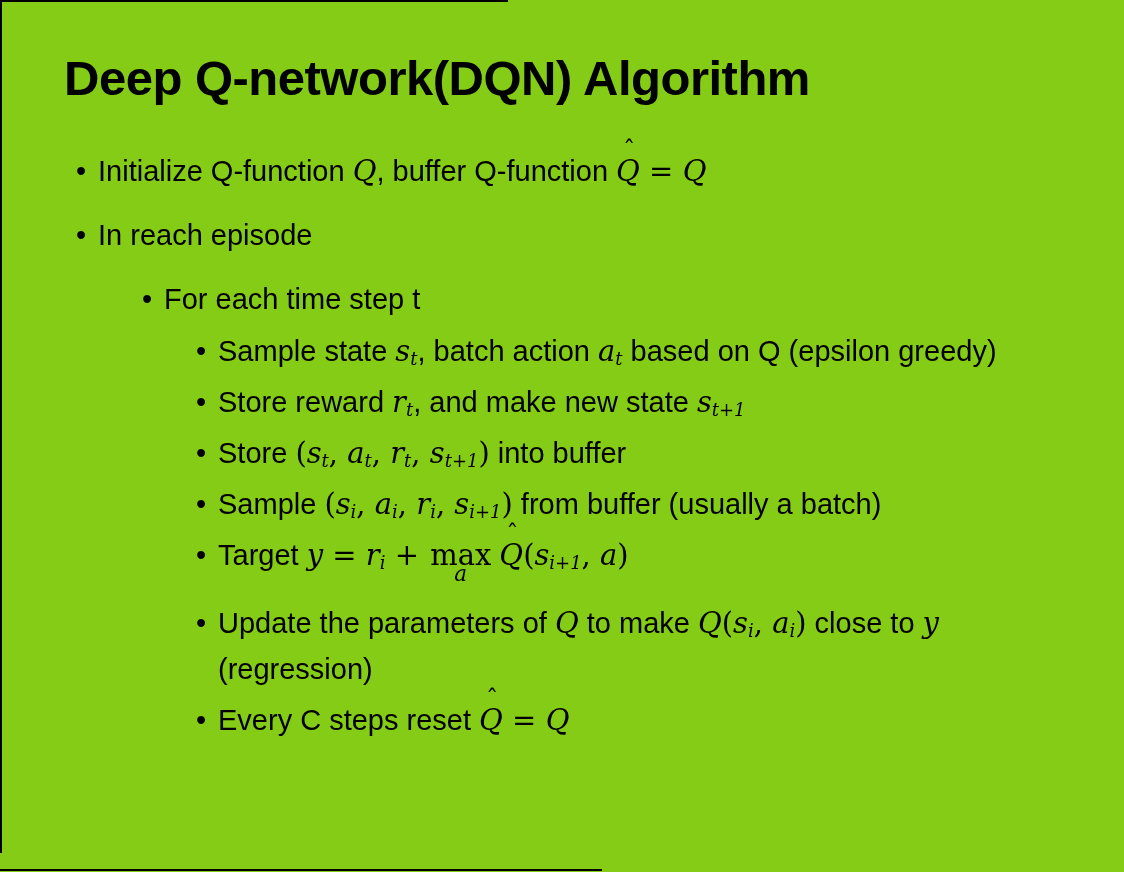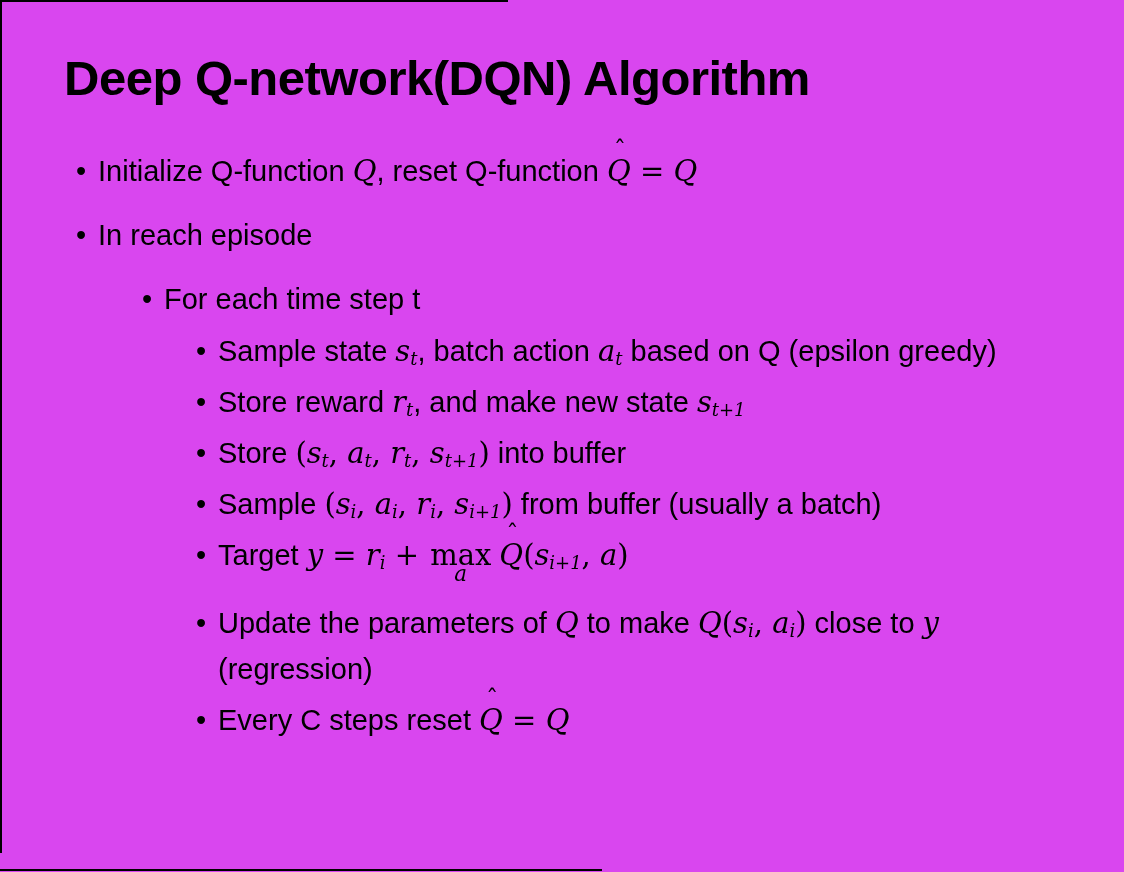--- a/index.html
+++ b/index.html
@@ -1,20 +1,20 @@
 <!DOCTYPE html>
 <html><head>
 <meta charset="utf-8">
 <style>
   html, body { margin: 0; padding: 0; background: #ffffff; }
   .slide {
     position: relative;
     width: 1124px;
     height: 872px;
-    background: #d946ef;
+    background: #84cc16;
     overflow: hidden;
     font-family: "Liberation Sans", sans-serif;
     color: #000000;
   }
   
   .b-left   { position: absolute; left: 0; top: 0; width: 2px; height: 853px; background: #000; }
   .b-top    { position: absolute; left: 0; top: 0; width: 508px; height: 2px; background: #000; }
   .b-bottom { position: absolute; left: 0; top: 869px; width: 602px; height: 2px; background: #000; }
 
   .title {
@@ -84,21 +84,21 @@
 <div class="slide">
   <div class="b-left"></div>
   <div class="b-top"></div>
   <div class="b-bottom"></div>
 
   <div class="title">Deep Q-network(DQN) Algorithm</div>
 
   <div class="content">
       <div class="bullet l1">
         <span class="dot">•</span>
-        <span class="txt"><span class="p">Initialize Q-function </span><span class="v">Q</span><span class="p">, reset Q-function </span><span class="hatw"><span class="base">Q</span><span class="hatm">ˆ</span></span><span class="mr"> = </span><span class="v">Q</span></span>
+        <span class="txt"><span class="p">Initialize Q-function </span><span class="v">Q</span><span class="p">, buffer Q-function </span><span class="hatw"><span class="base">Q</span><span class="hatm">ˆ</span></span><span class="mr"> = </span><span class="v">Q</span></span>
       </div>
       <div class="bullet l1">
         <span class="dot">•</span>
         <span class="txt"><span class="p">In reach episode</span></span>
       </div>
       <div class="bullet l2">
         <span class="dot">•</span>
         <span class="txt"><span class="p">For each time step t</span></span>
       </div>
       <div class="bullet l3">

